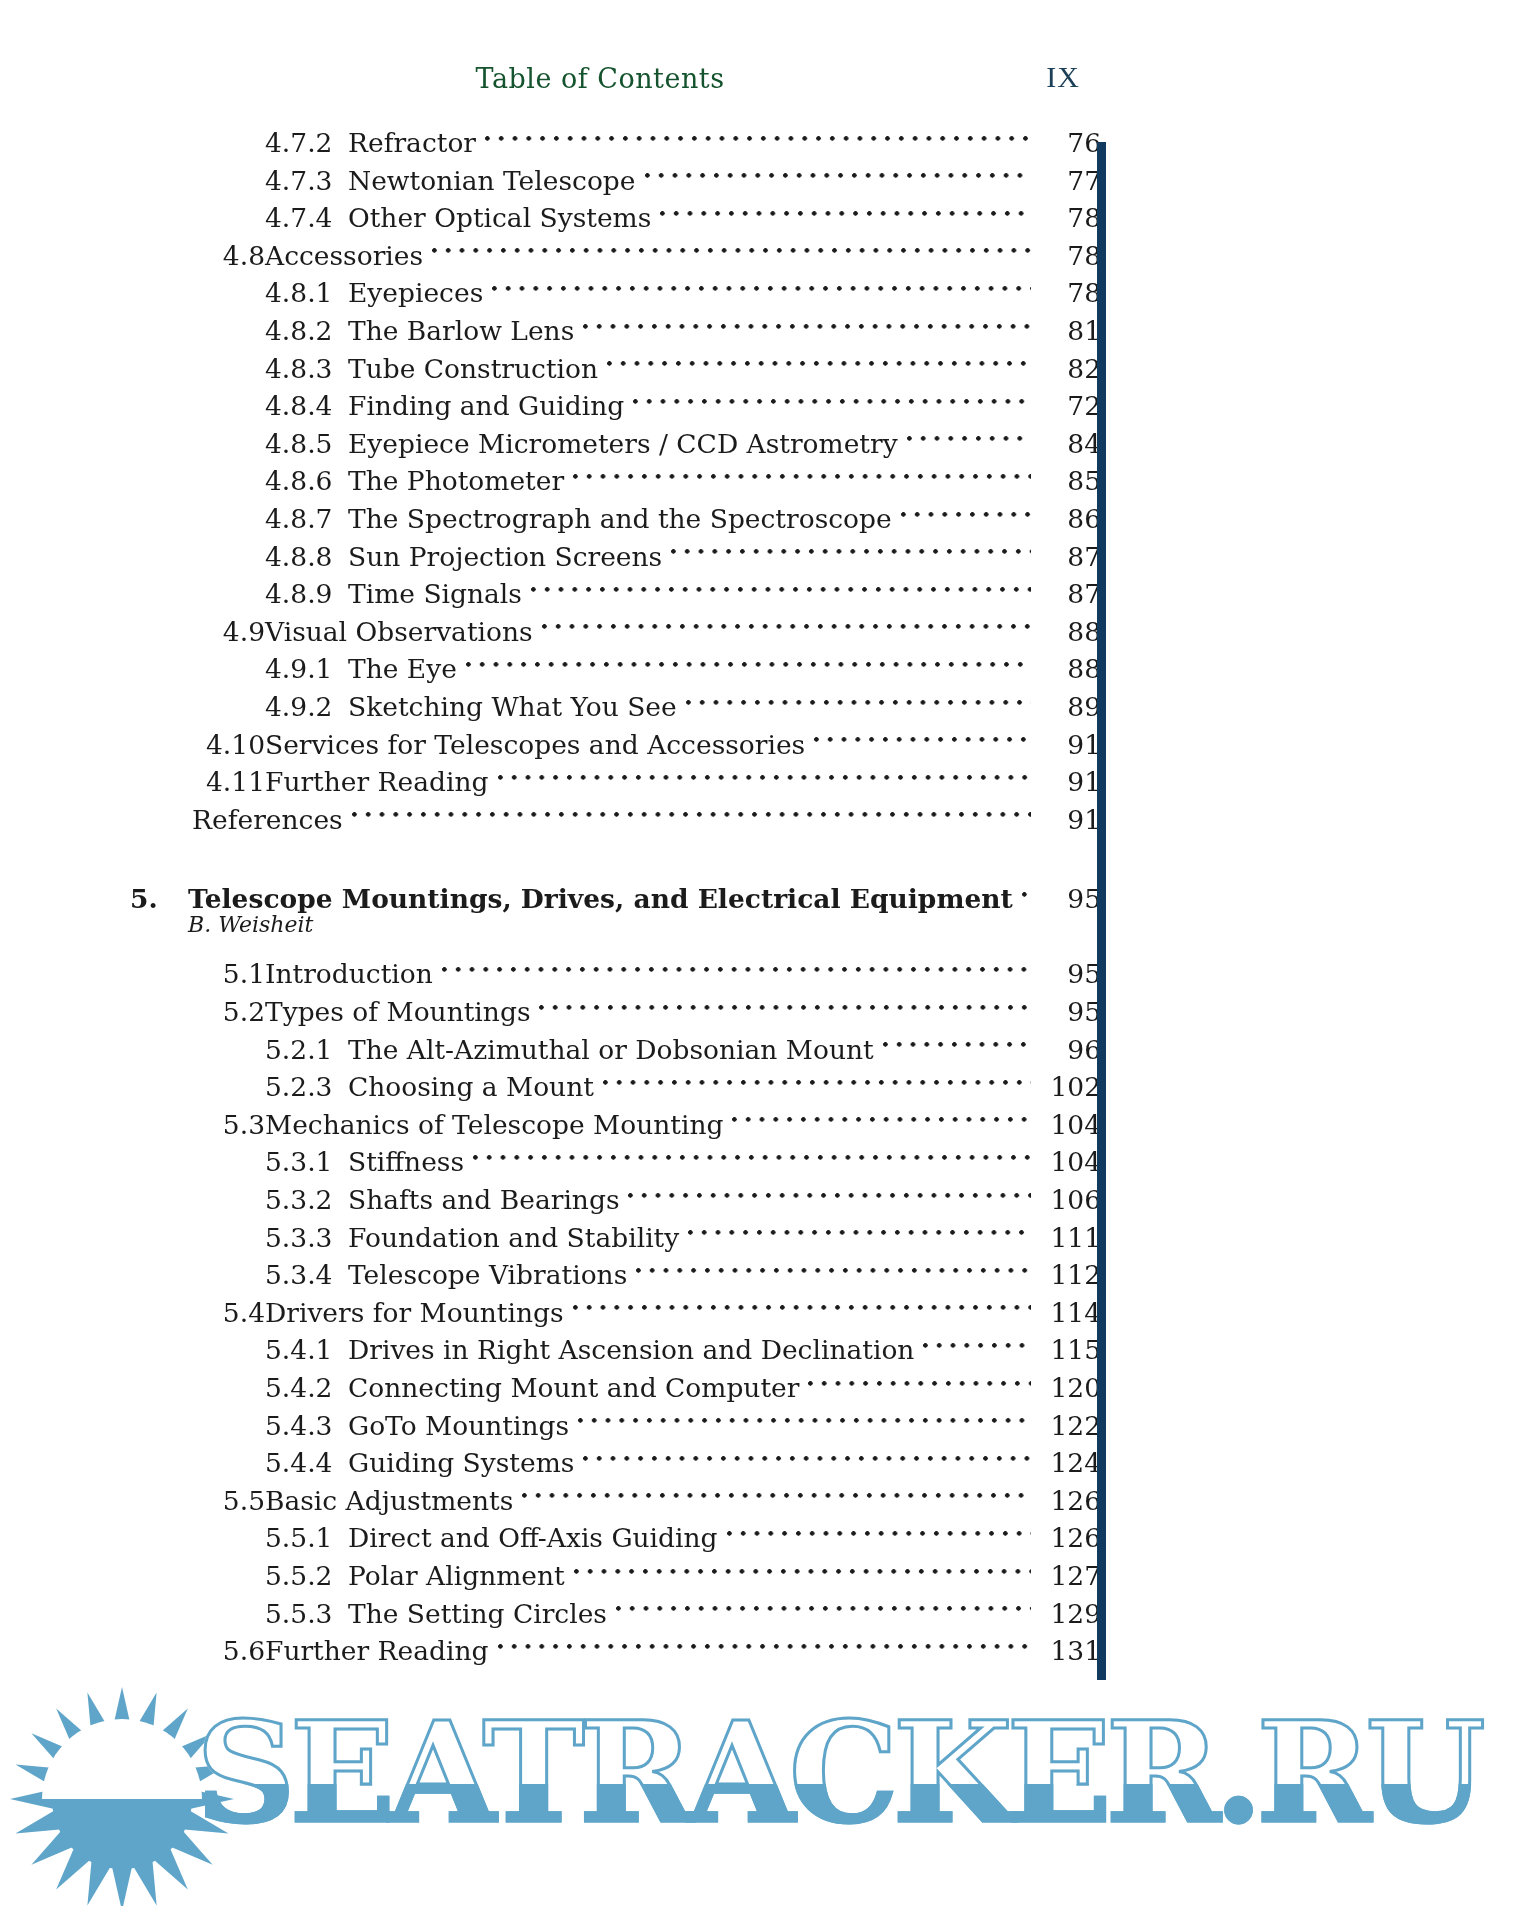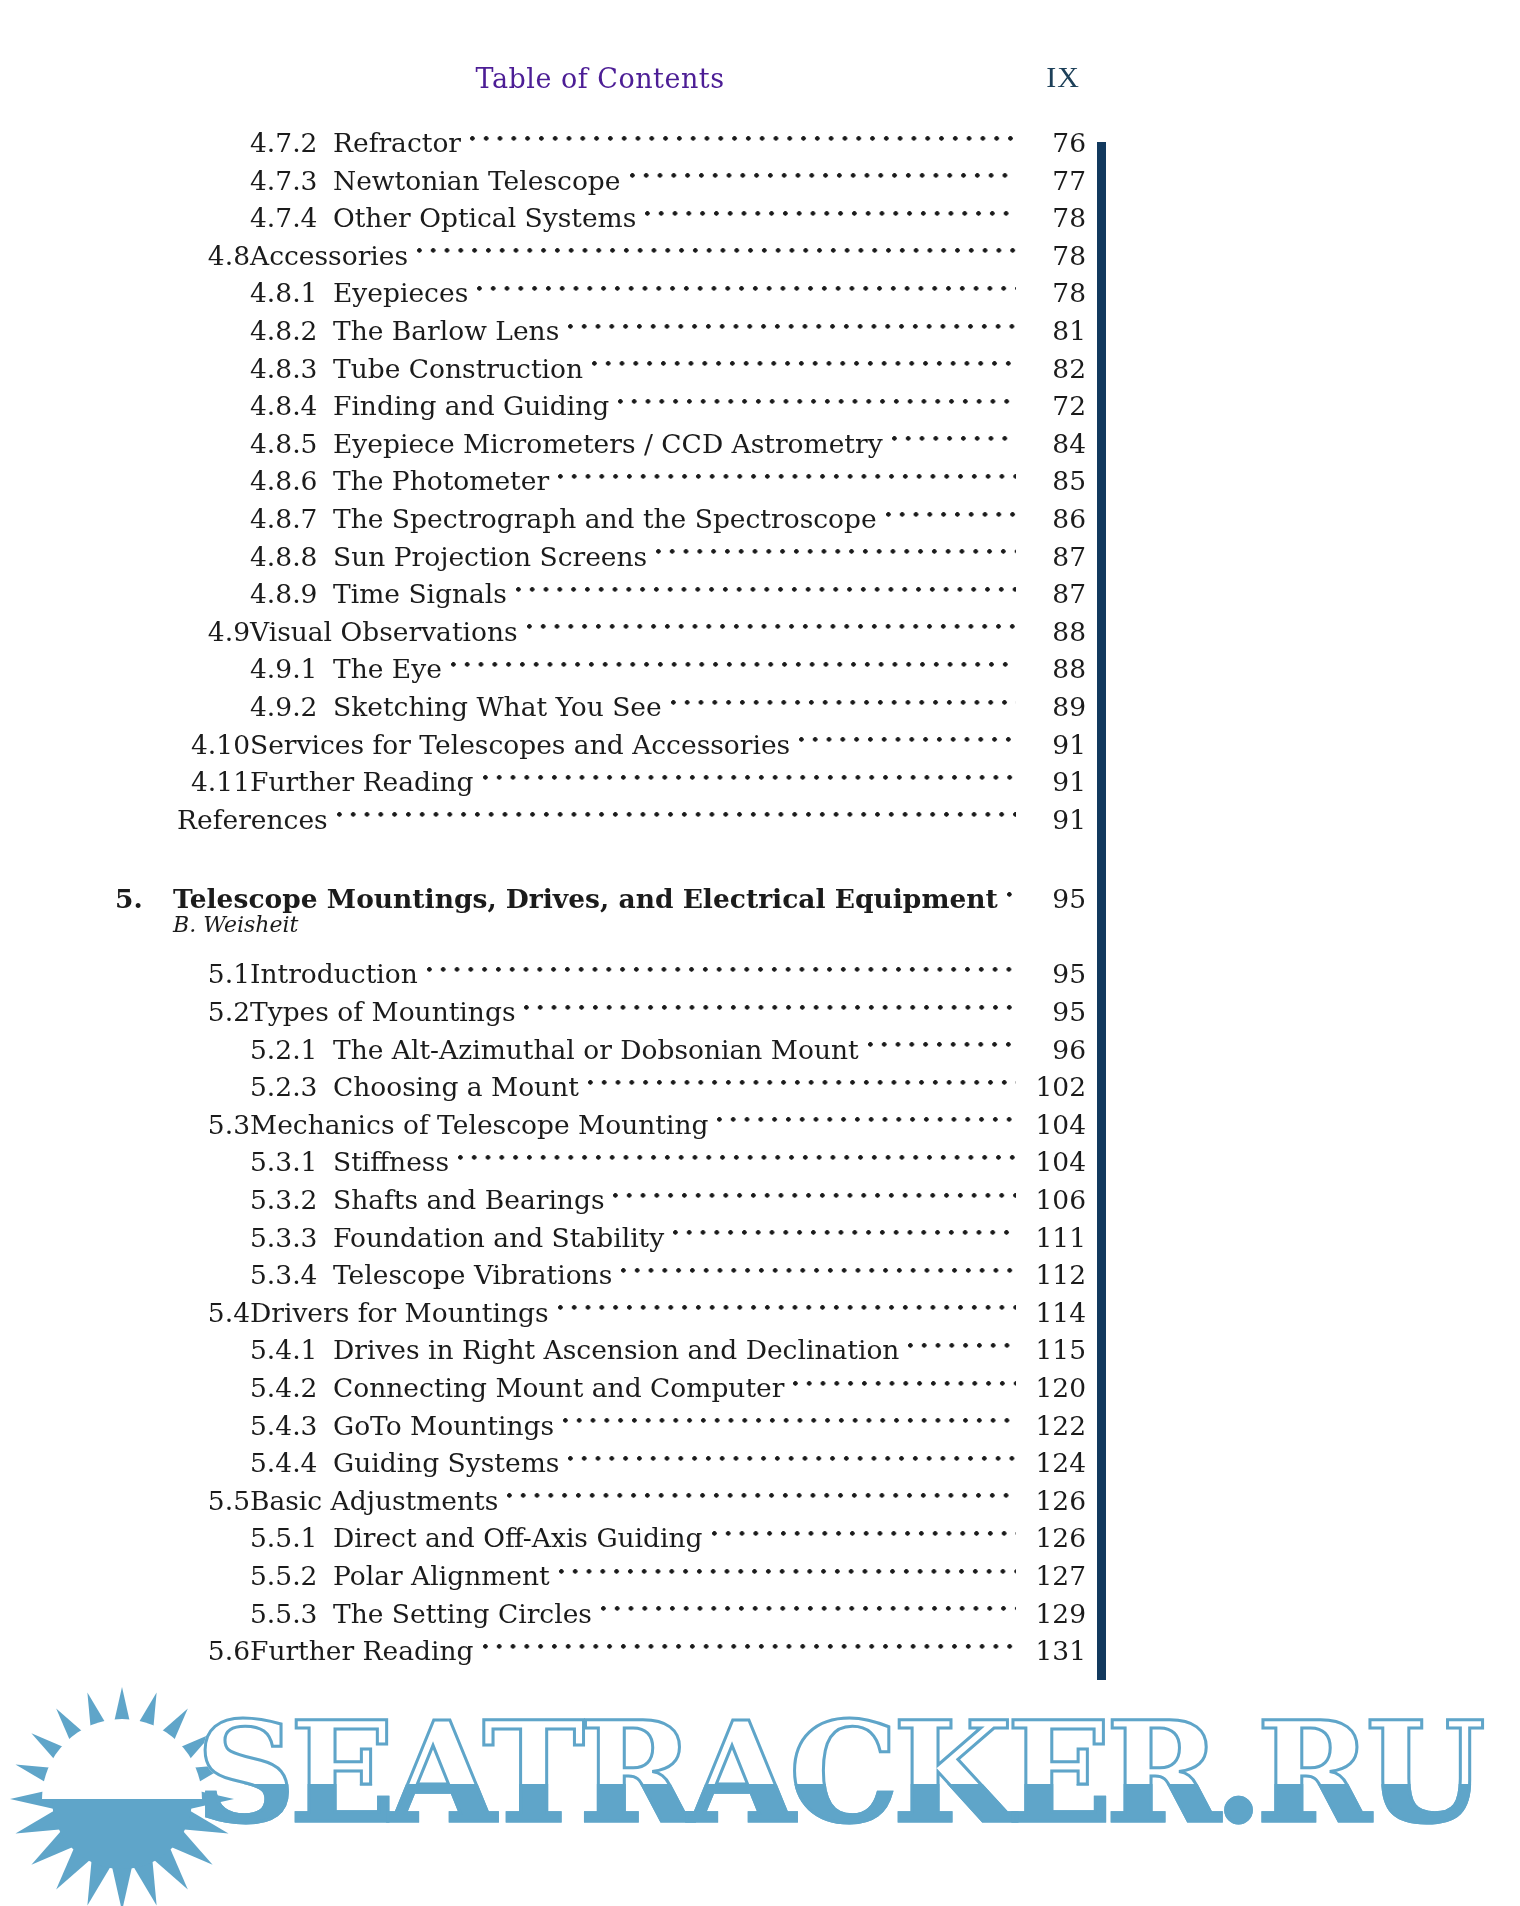--- a/index.html
+++ b/index.html
@@ -5,30 +5,30 @@
   html,body{margin:0;padding:0;}
   body{
     width:1520px;height:1906px;position:relative;overflow:hidden;
     background:#ffffff;
     font-family:"DejaVu Serif","Liberation Serif",serif;
     color:#1b1b1b;
   }
   
   .head-title{
     position:absolute;top:63px;left:425px;width:350px;text-align:center;
-    font-size:27px;color:#4c1d95;letter-spacing:0.5px;
+    font-size:27px;color:#14532d;letter-spacing:0.5px;
   }
   .head-folio{
     position:absolute;top:60px;right:440px;font-size:30px;color:#1d4059;
     letter-spacing:1px;
     font-family:Liberation Serif, serif;
   }
   
   .toc{
-    position:absolute;left:115px;top:112px;width:971px;
+    position:absolute;left:130px;top:112px;width:971px;
     font-size:26.5px;
   }
   .row{display:flex;align-items:baseline;height:37.6px;line-height:37.6px;white-space:nowrap;}
   .row .num{flex:0 0 auto;}
   .row.lvl1 .num{margin-left:62px;width:73px;text-align:right;}
   .row.lvl2 .num{margin-left:135px;width:83px;}
   .row.lvl0 .num{margin-left:62px;width:0;}
   .row.chap .num{margin-left:0;width:58px;font-weight:700;}
   .row.chap .title{font-weight:700;}
   .row .title{flex:0 0 auto;margin-top:12px;}

